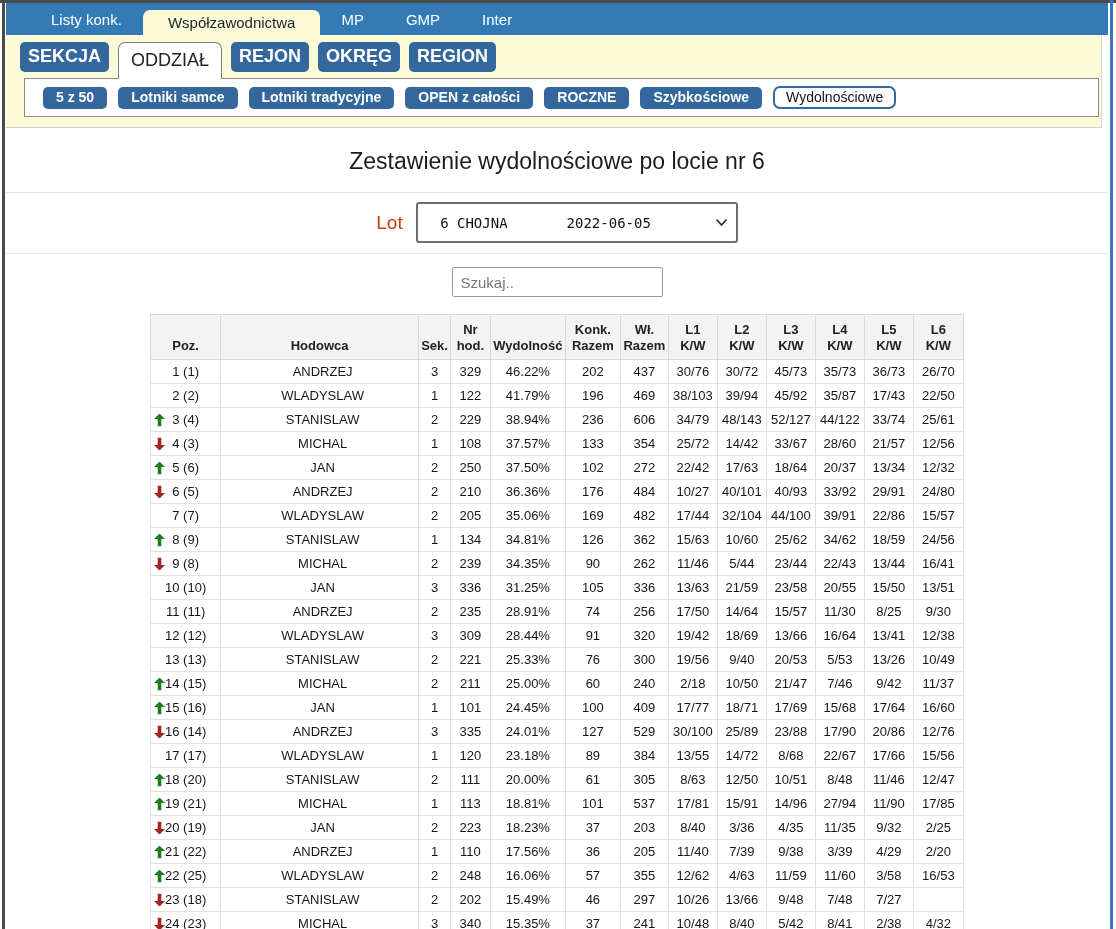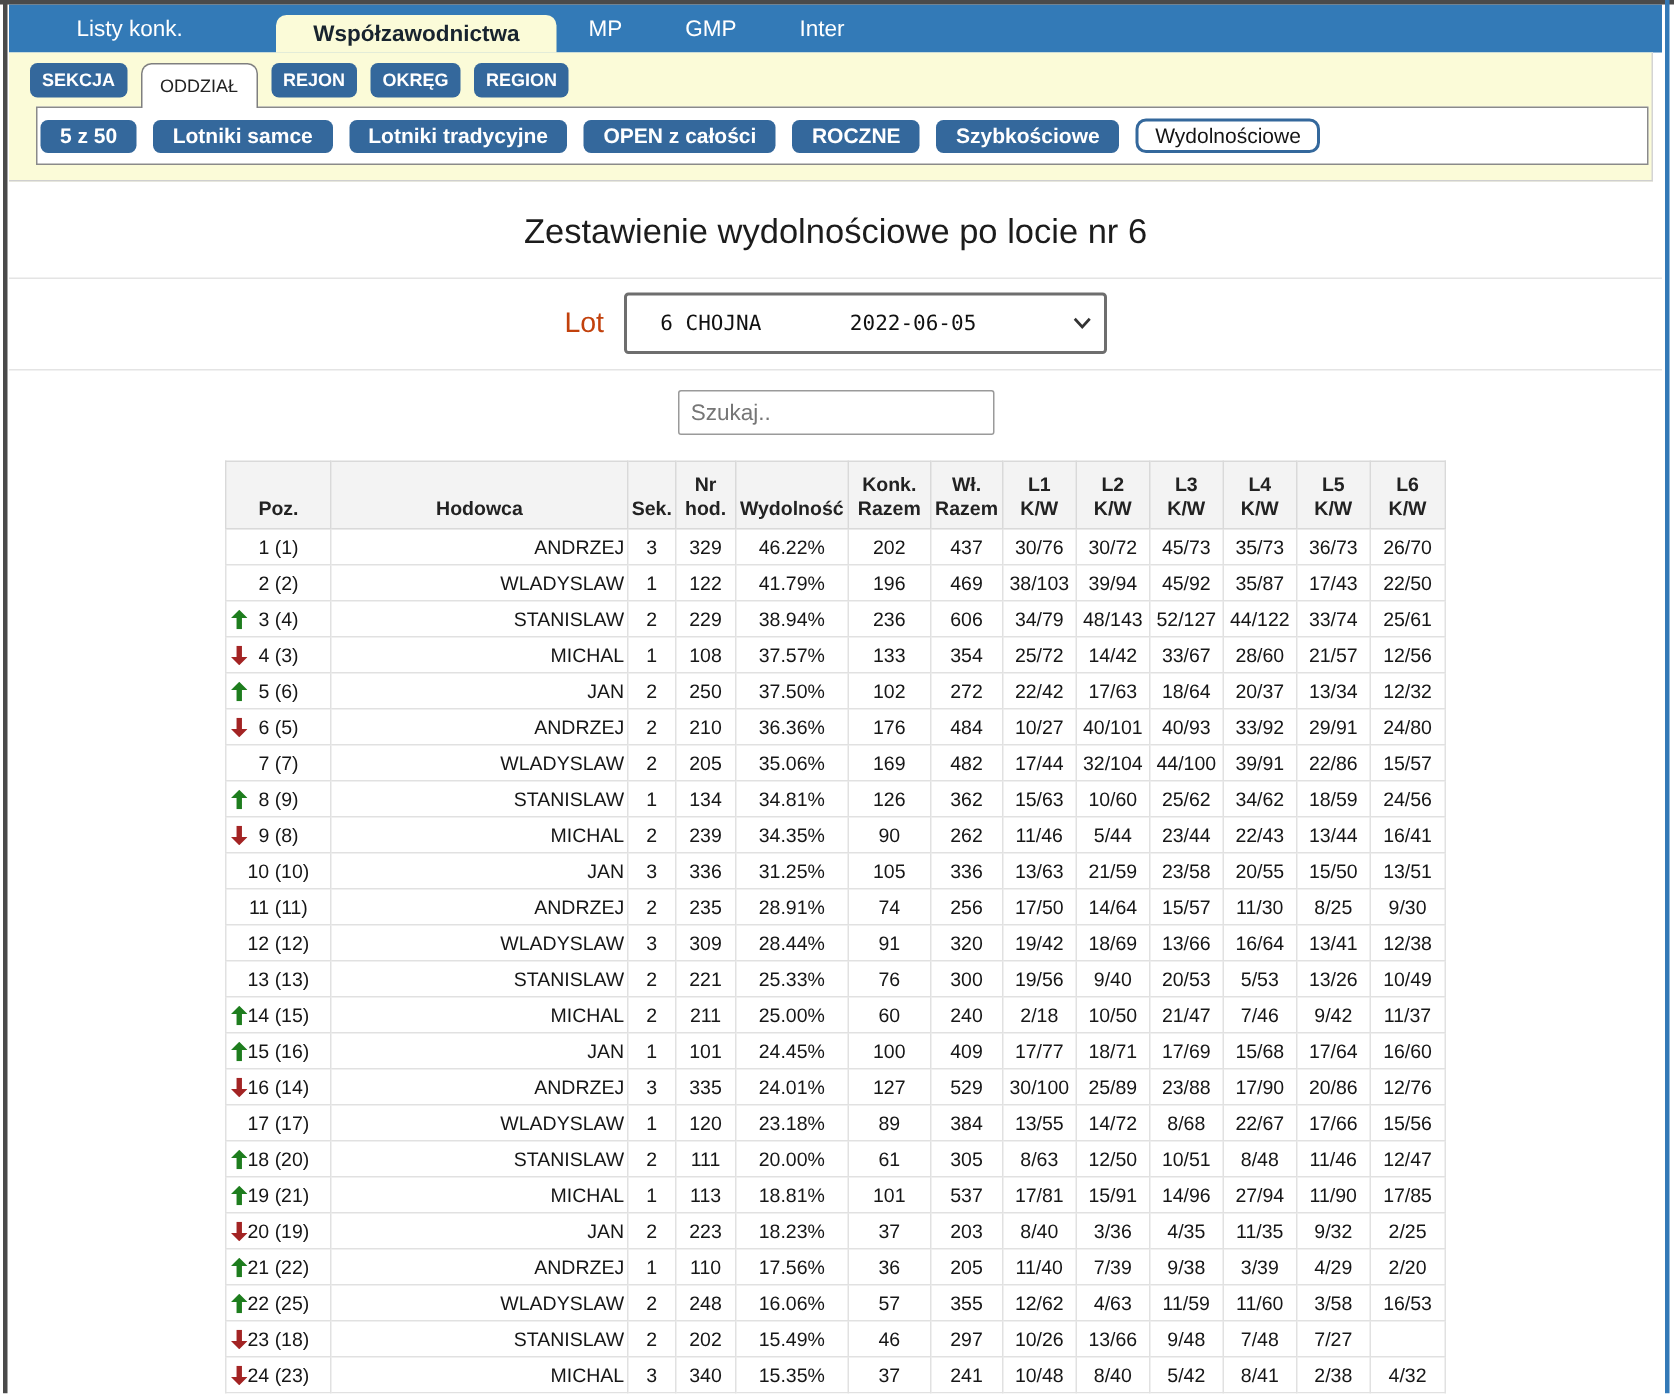--- a/index.html
+++ b/index.html
@@ -11,33 +11,33 @@
   .frame-top   { position:absolute; left:0; top:0; width:1116px; height:3px; background:#4a4a4a; z-index:20; }
   .frame-left  { position:absolute; left:2px; top:0; width:3px; height:929px; background:#4a4a4a; z-index:20; }
   .frame-right { position:absolute; right:3px; top:0; width:3px; height:929px; background:#3379b7; z-index:20; }
 
   .content { position:absolute; left:6px; top:3px; width:1102px; }
 
   
   .topnav { background:#337ab7; height:32px; display:flex; align-items:stretch; padding-left:24px; }
   .nav-item { display:flex; align-items:center; padding:0 21px; color:#ffffff; font-size:15px; cursor:pointer; white-space:nowrap; }
   .nav-item.active {
-    background:#fbfbd8; color:#18242e; font-weight:bold;
-    border-radius:7px 7px 0 0; margin-top:7px; padding:0 25px;margin-left:41px;
+    background:#fbfbd8; color:#18242e; font-weight:normal;
+    border-radius:7px 7px 0 0; margin-top:7px; padding:0 25px;
   }
 
   
   .subnav { background:#fbfbd8; padding:7px 0 10px; border-bottom:1px solid #cfcfcf; margin-right:6px; border-right:1px solid #d4d4d4; }
   .tabrow { display:flex; align-items:flex-end; gap:9px; margin-left:14px; position:relative; z-index:2; }
-  .lvl-btn { background:#34689c; color:#fff; font-weight:bold; font-size:12px; padding:4px 8px 5px; border-radius:5px; margin-bottom:6px; cursor:pointer; white-space:nowrap; }
+  .lvl-btn { background:#34689c; color:#fff; font-weight:bold; font-size:18px; padding:4px 8px 5px; border-radius:5px; margin-bottom:6px; cursor:pointer; white-space:nowrap; }
   .lvl-btn.active {
     background:#ffffff; color:#222; font-weight:normal; border:1px solid #7f7f7f; border-bottom:none;
     border-radius:7px 7px 0 0; padding:7px 12px 8px; margin-bottom:-1px;
   }
-  .panel { background:#ffffff; border:1px solid #8a8a8a; margin:0 2px 0 18px; padding:7px 2px; display:flex; gap:11px; align-items:center; position:relative; z-index:1; }
+  .panel { background:#ffffff; border:1px solid #8a8a8a; margin:0 2px 0 18px; padding:7px 18px; display:flex; gap:11px; align-items:center; position:relative; z-index:1; }
   .cat-btn { background:#34689c; color:#fff; font-size:14px; font-weight:600; padding:2px 13px 4px; border-radius:5px; cursor:pointer; white-space:nowrap; }
   .cat-btn.active { background:#ffffff; color:#141414; border:2px solid #34689c; border-radius:7px; padding:1px 11px 2px; font-weight:400; }
 
   .title { text-align:center; font-size:23px; font-weight:400; color:#1c1c1c; margin:20px 0 17px; }
   .divider { border-top:1px solid #e4e4e4; height:0; }
 
   .lot-row { display:flex; justify-content:center; align-items:center; gap:13px; padding:9px 0 10px; }
   .lot-label { font-family:Liberation Sans, sans-serif; font-size:19px; color:#c2410c; }
   .lot-select {
     width:322px; height:41px; background:#fff; border:2px solid #6e6e6e; border-radius:3px;
@@ -47,21 +47,21 @@
   .chevron { display:flex; align-items:center; }
 
   .search-row { display:flex; justify-content:center; padding:13px 0 2px; }
   .search { width:211px; height:30px; padding:5px 8px; border:1px solid #9a9a9a; border-radius:2px; font-size:15px; color:#333; font-family:"Liberation Sans", sans-serif; }
   .search::placeholder { color:#767676; }
 
   
   table { margin:15px auto 0; border-collapse:collapse; table-layout:fixed; }
   th { background:#f3f3f3; border:1px solid #d9d9d9; font-size:13px; color:#222; padding:3px 2px 5px; vertical-align:bottom; line-height:16px; font-weight:bold; height:45px; }
   td { border:1px solid #e1e1e1; font-size:13px; height:24px; padding:0 2px; color:#161616; text-align:center; white-space:nowrap; overflow:hidden; }
-  td.c-hod { text-align:right; padding-left:8px; }
+  td.c-hod { text-align:center; padding-left:8px; }
   td.c-poz { position:relative; }
   .trend { position:absolute; left:3px; top:50%; transform:translateY(-50%); display:flex; }
 </style>
 </head>
 <body>
 
 <div class="frame-top"></div>
 <div class="frame-left"></div>
 <div class="frame-right"></div>
 

